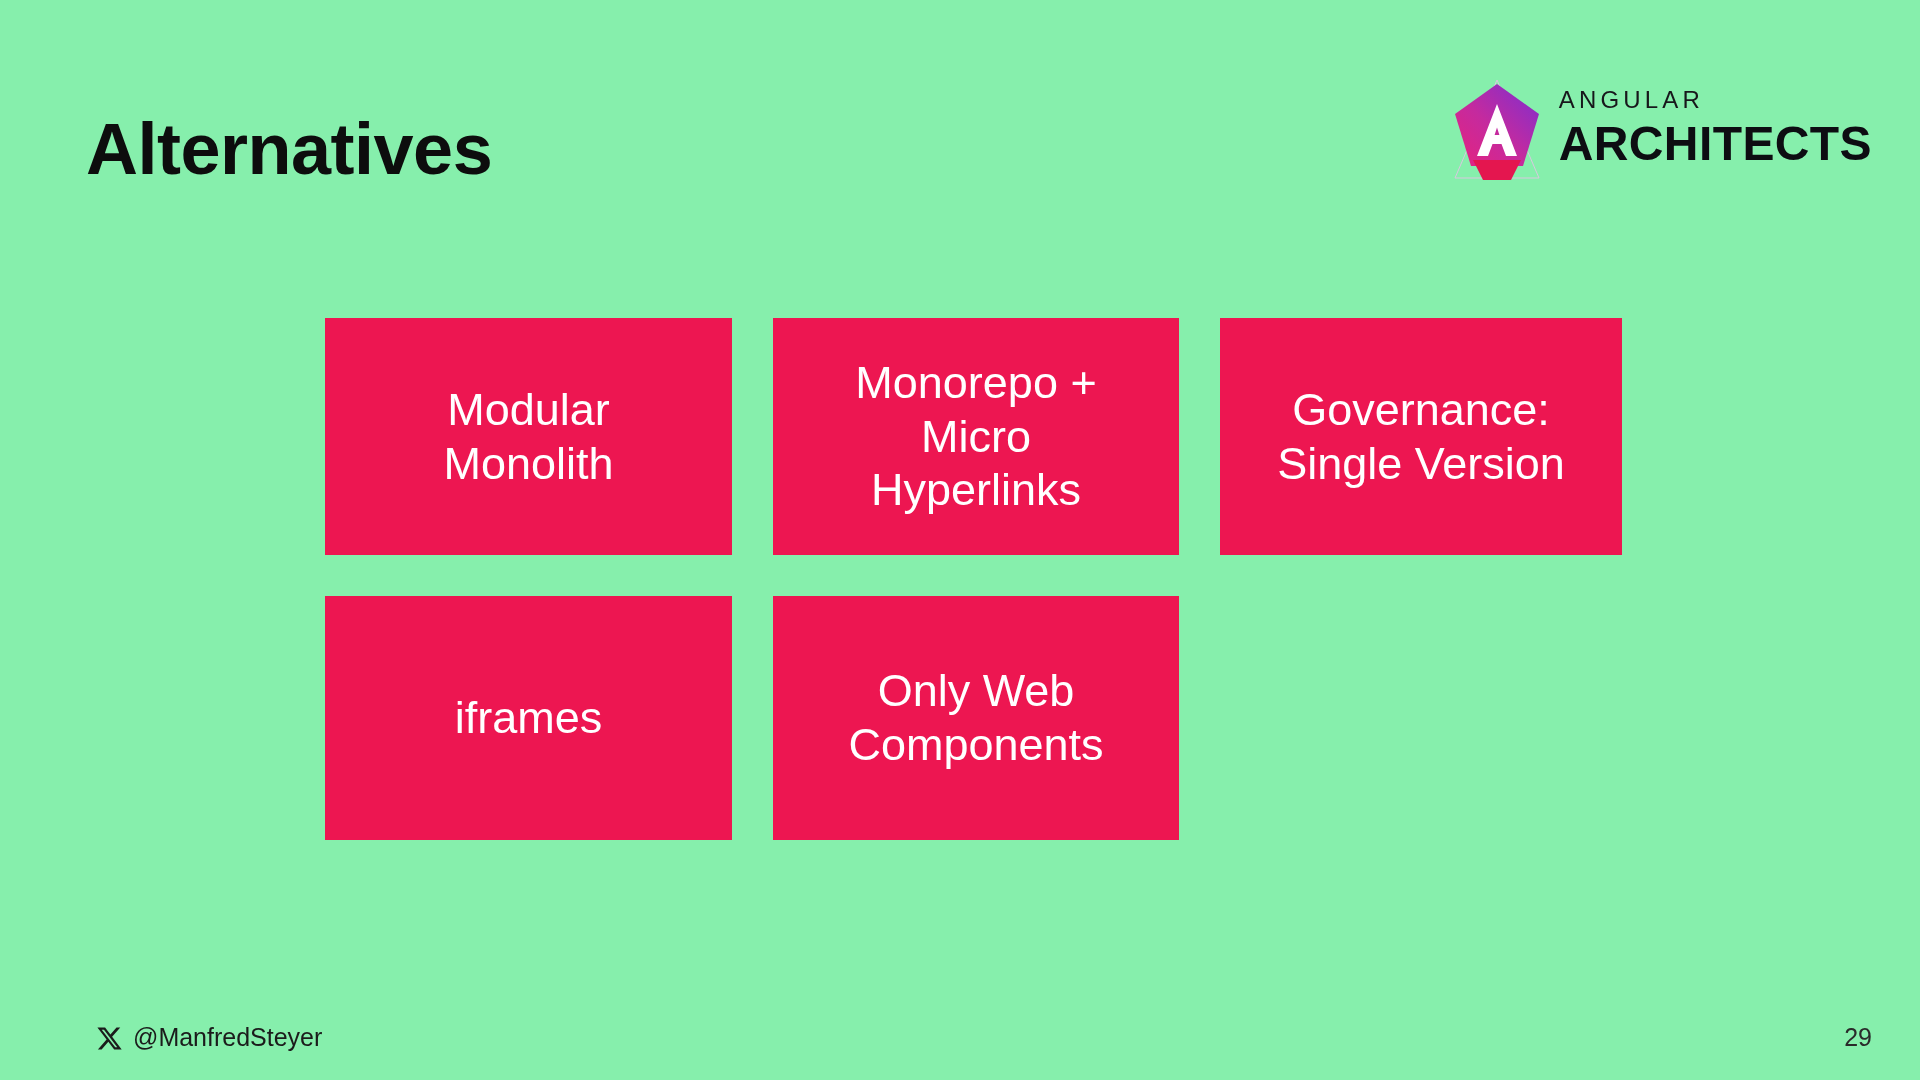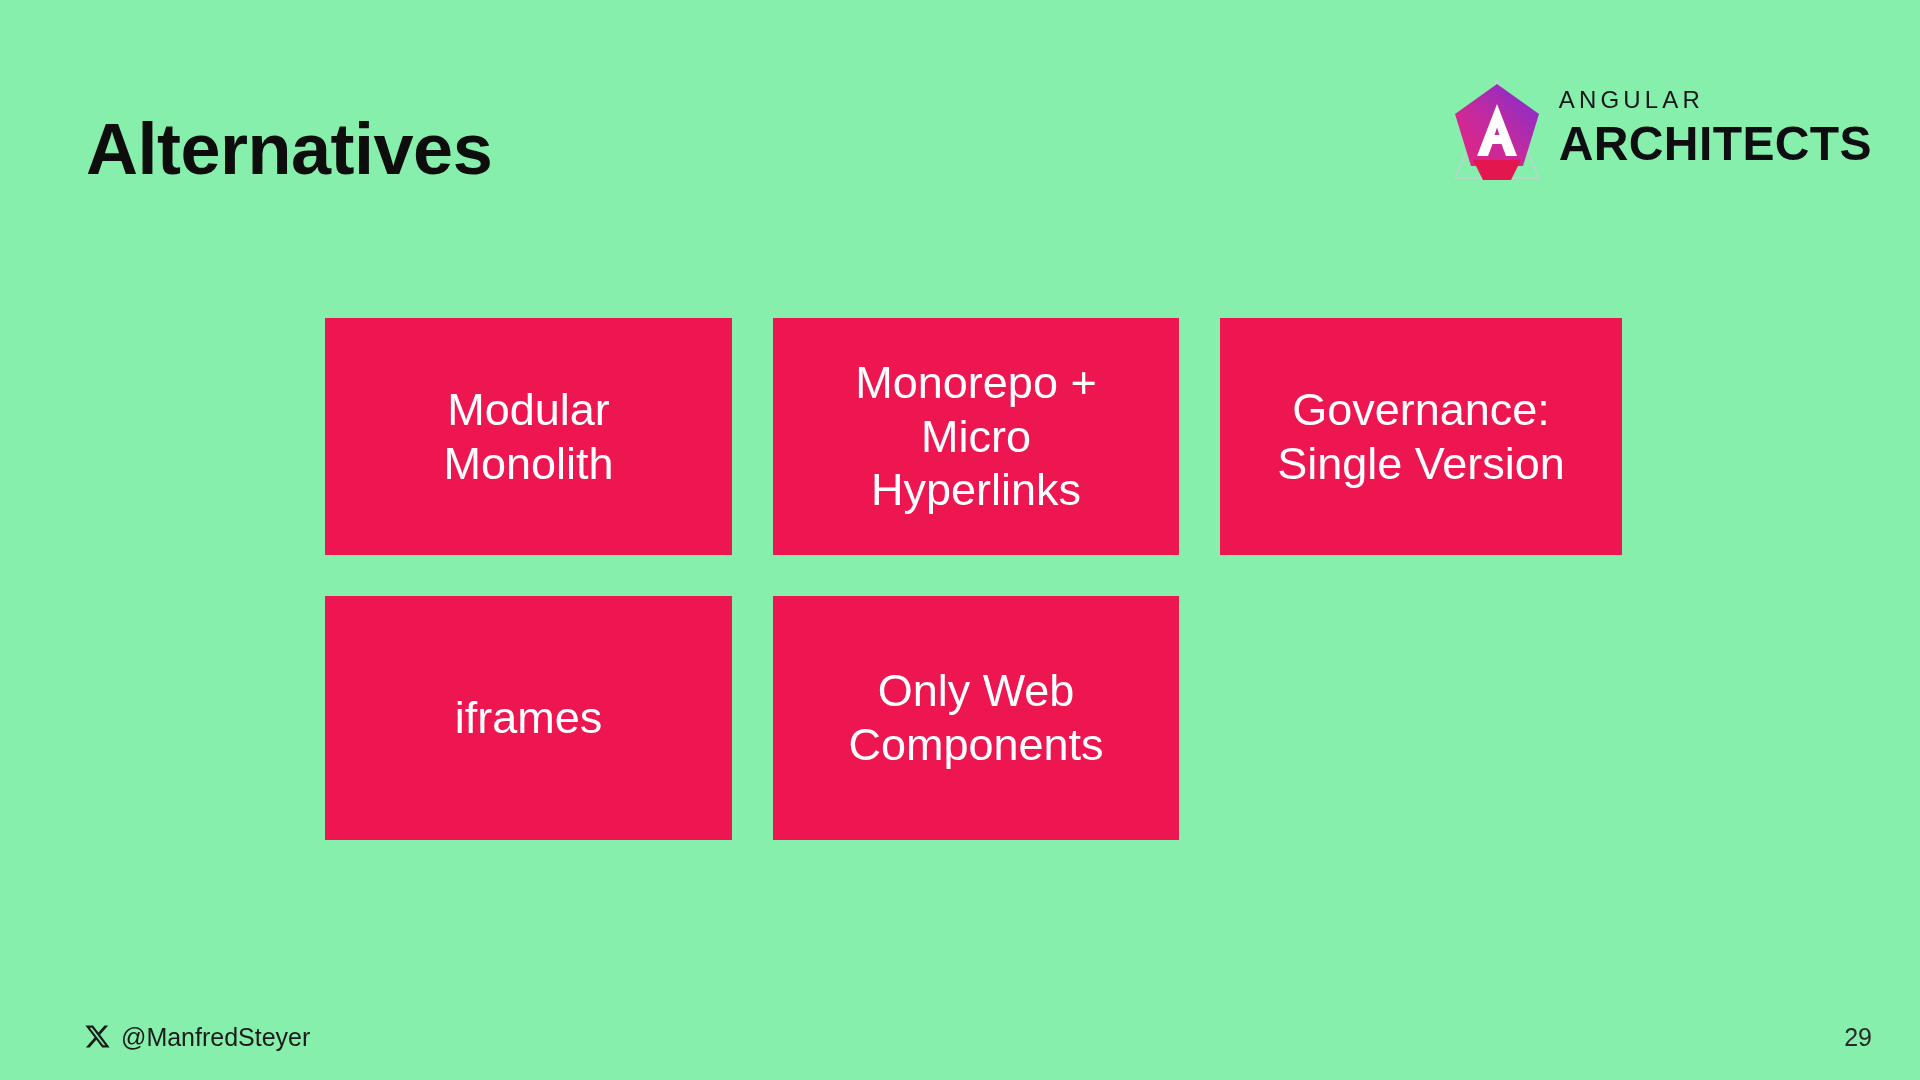--- a/index.html
+++ b/index.html
@@ -95,24 +95,24 @@
     font-weight: 400;
     line-height: 1.19;
     padding: 4px 10px;
     box-sizing: border-box;
     white-space: pre-line;
   }
 
   
   .footer-handle {
     position: absolute;
-    left: 84px;
+    left: 96px;
     bottom: 28px;
     display: flex;
-    align-items: flex-start;
+    align-items: flex-end;
     gap: 10px;
     font-size: 25px;
     color: #1b1b1b;
     font-weight: 400;
   }
   .x-icon {
     width: 27px;
     height: 27px;
     display: block;
     flex: 0 0 auto;

